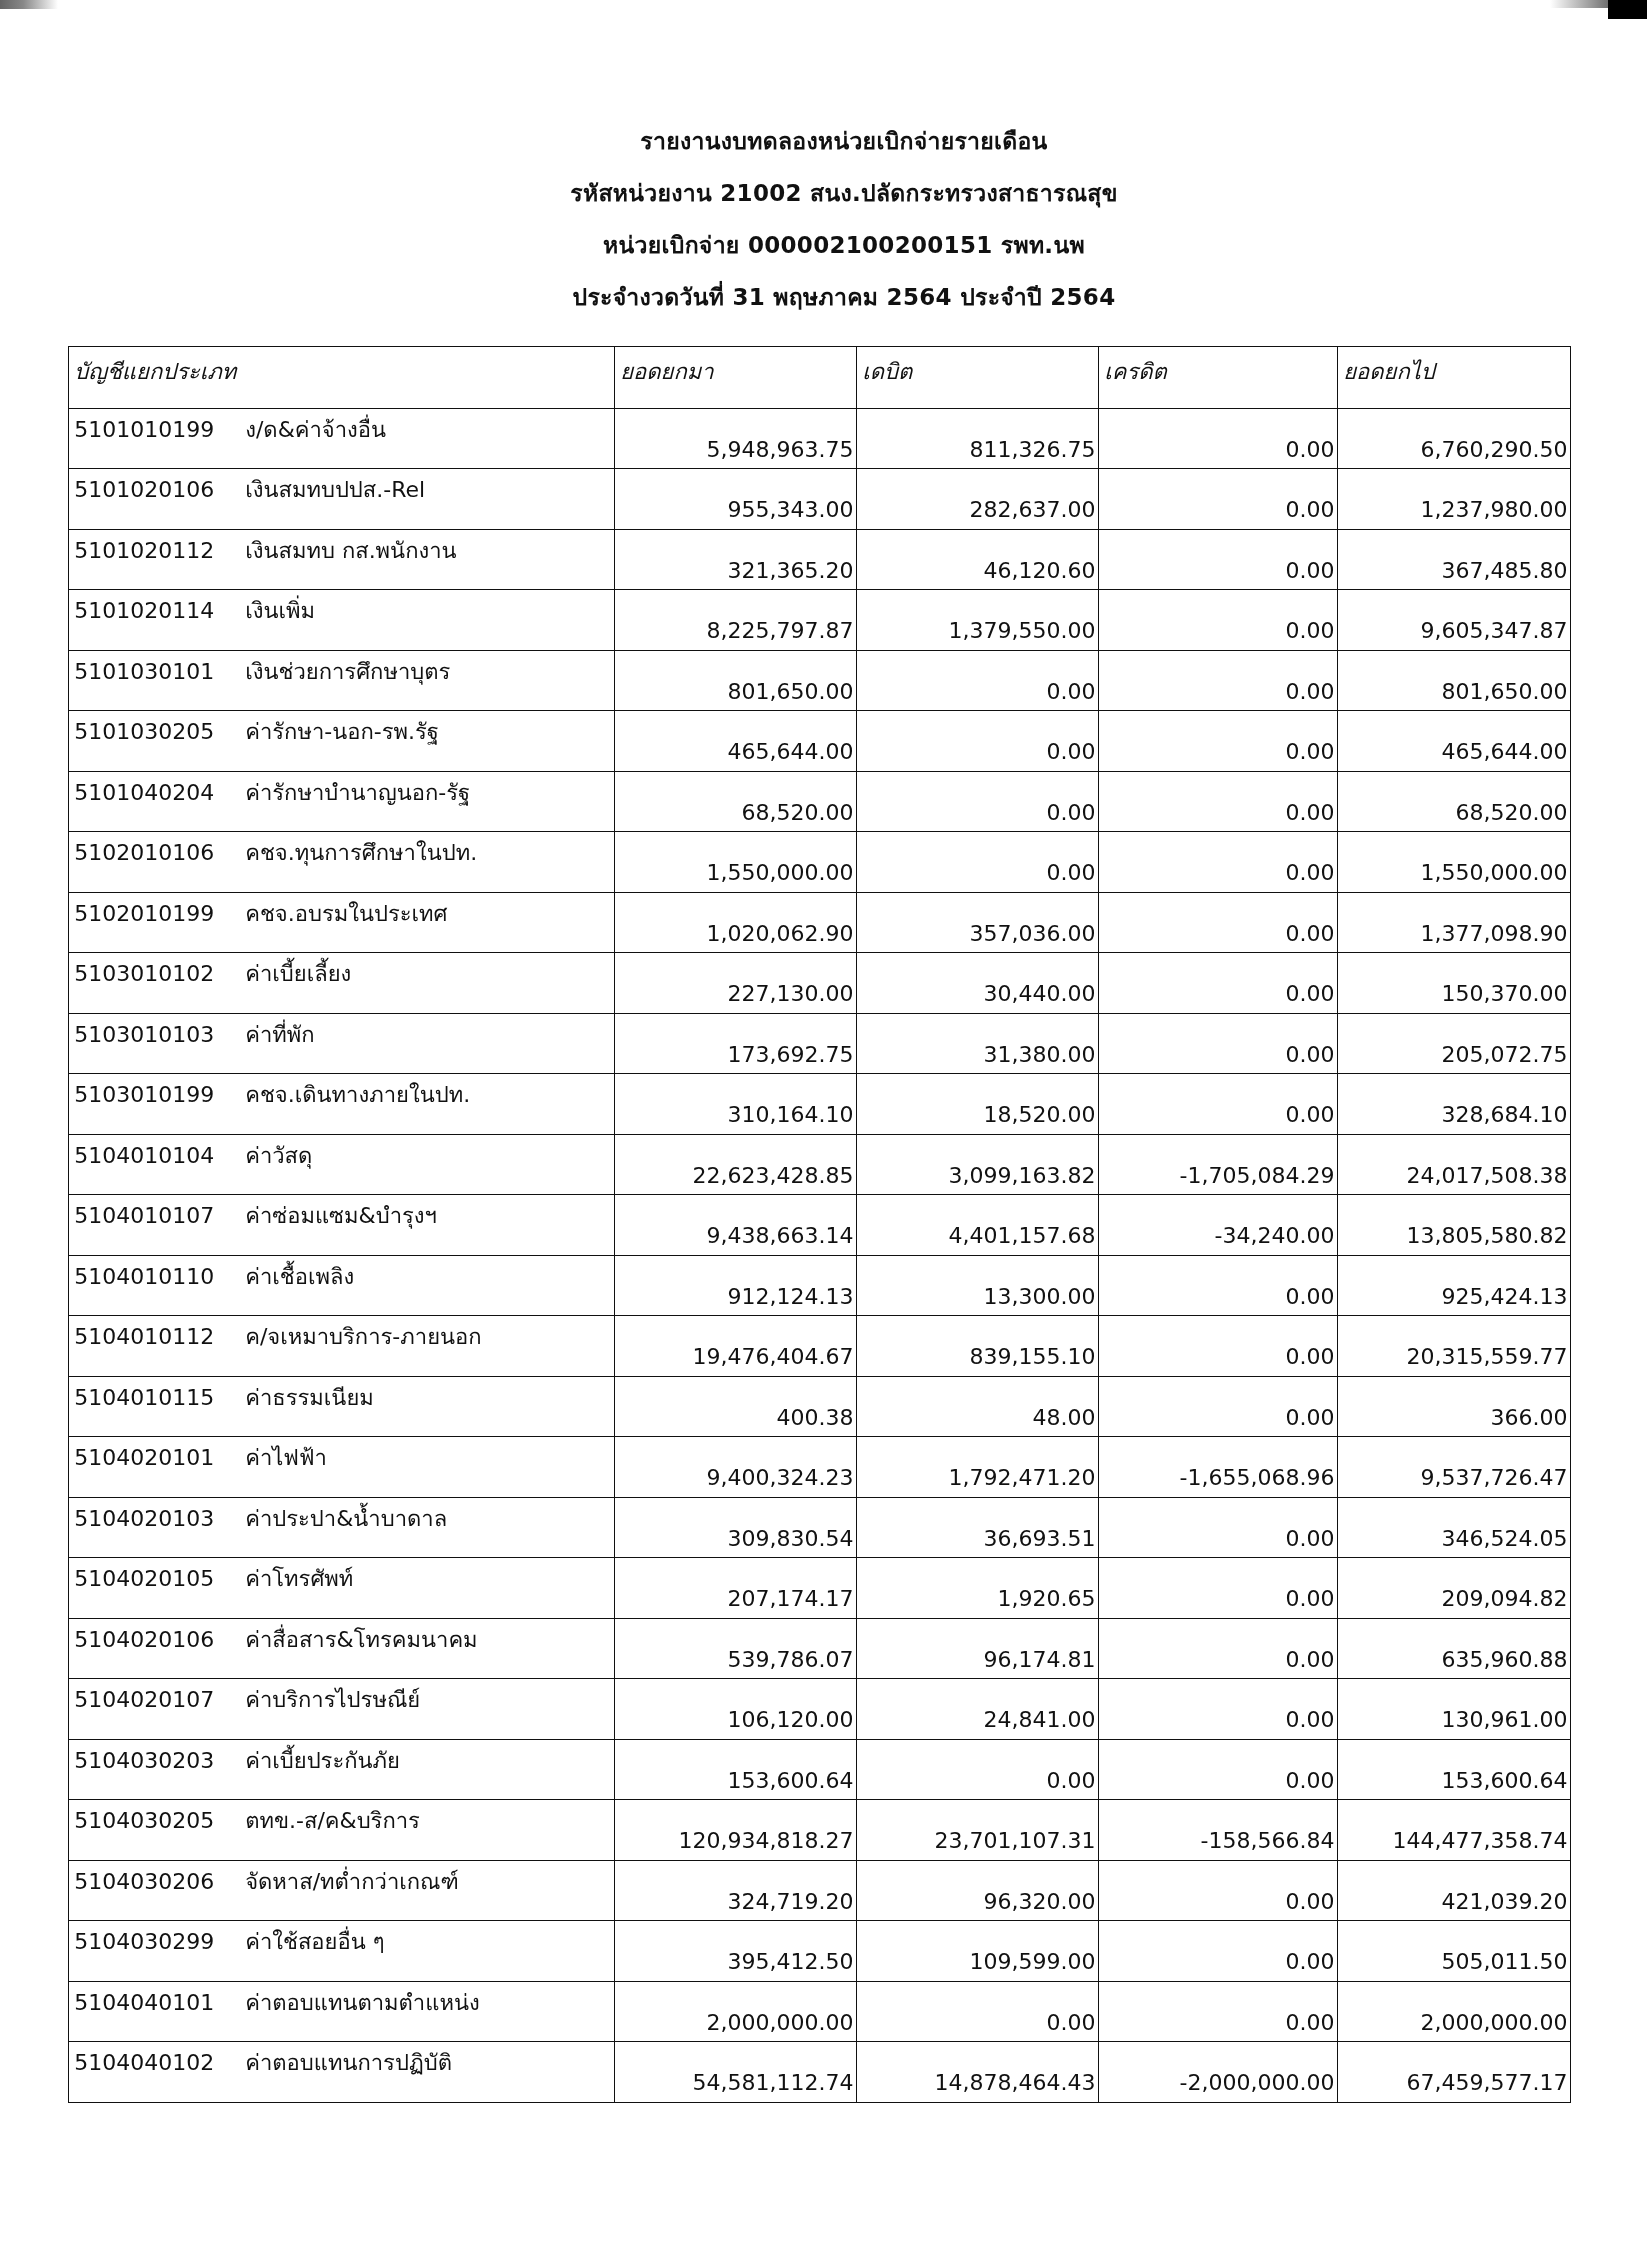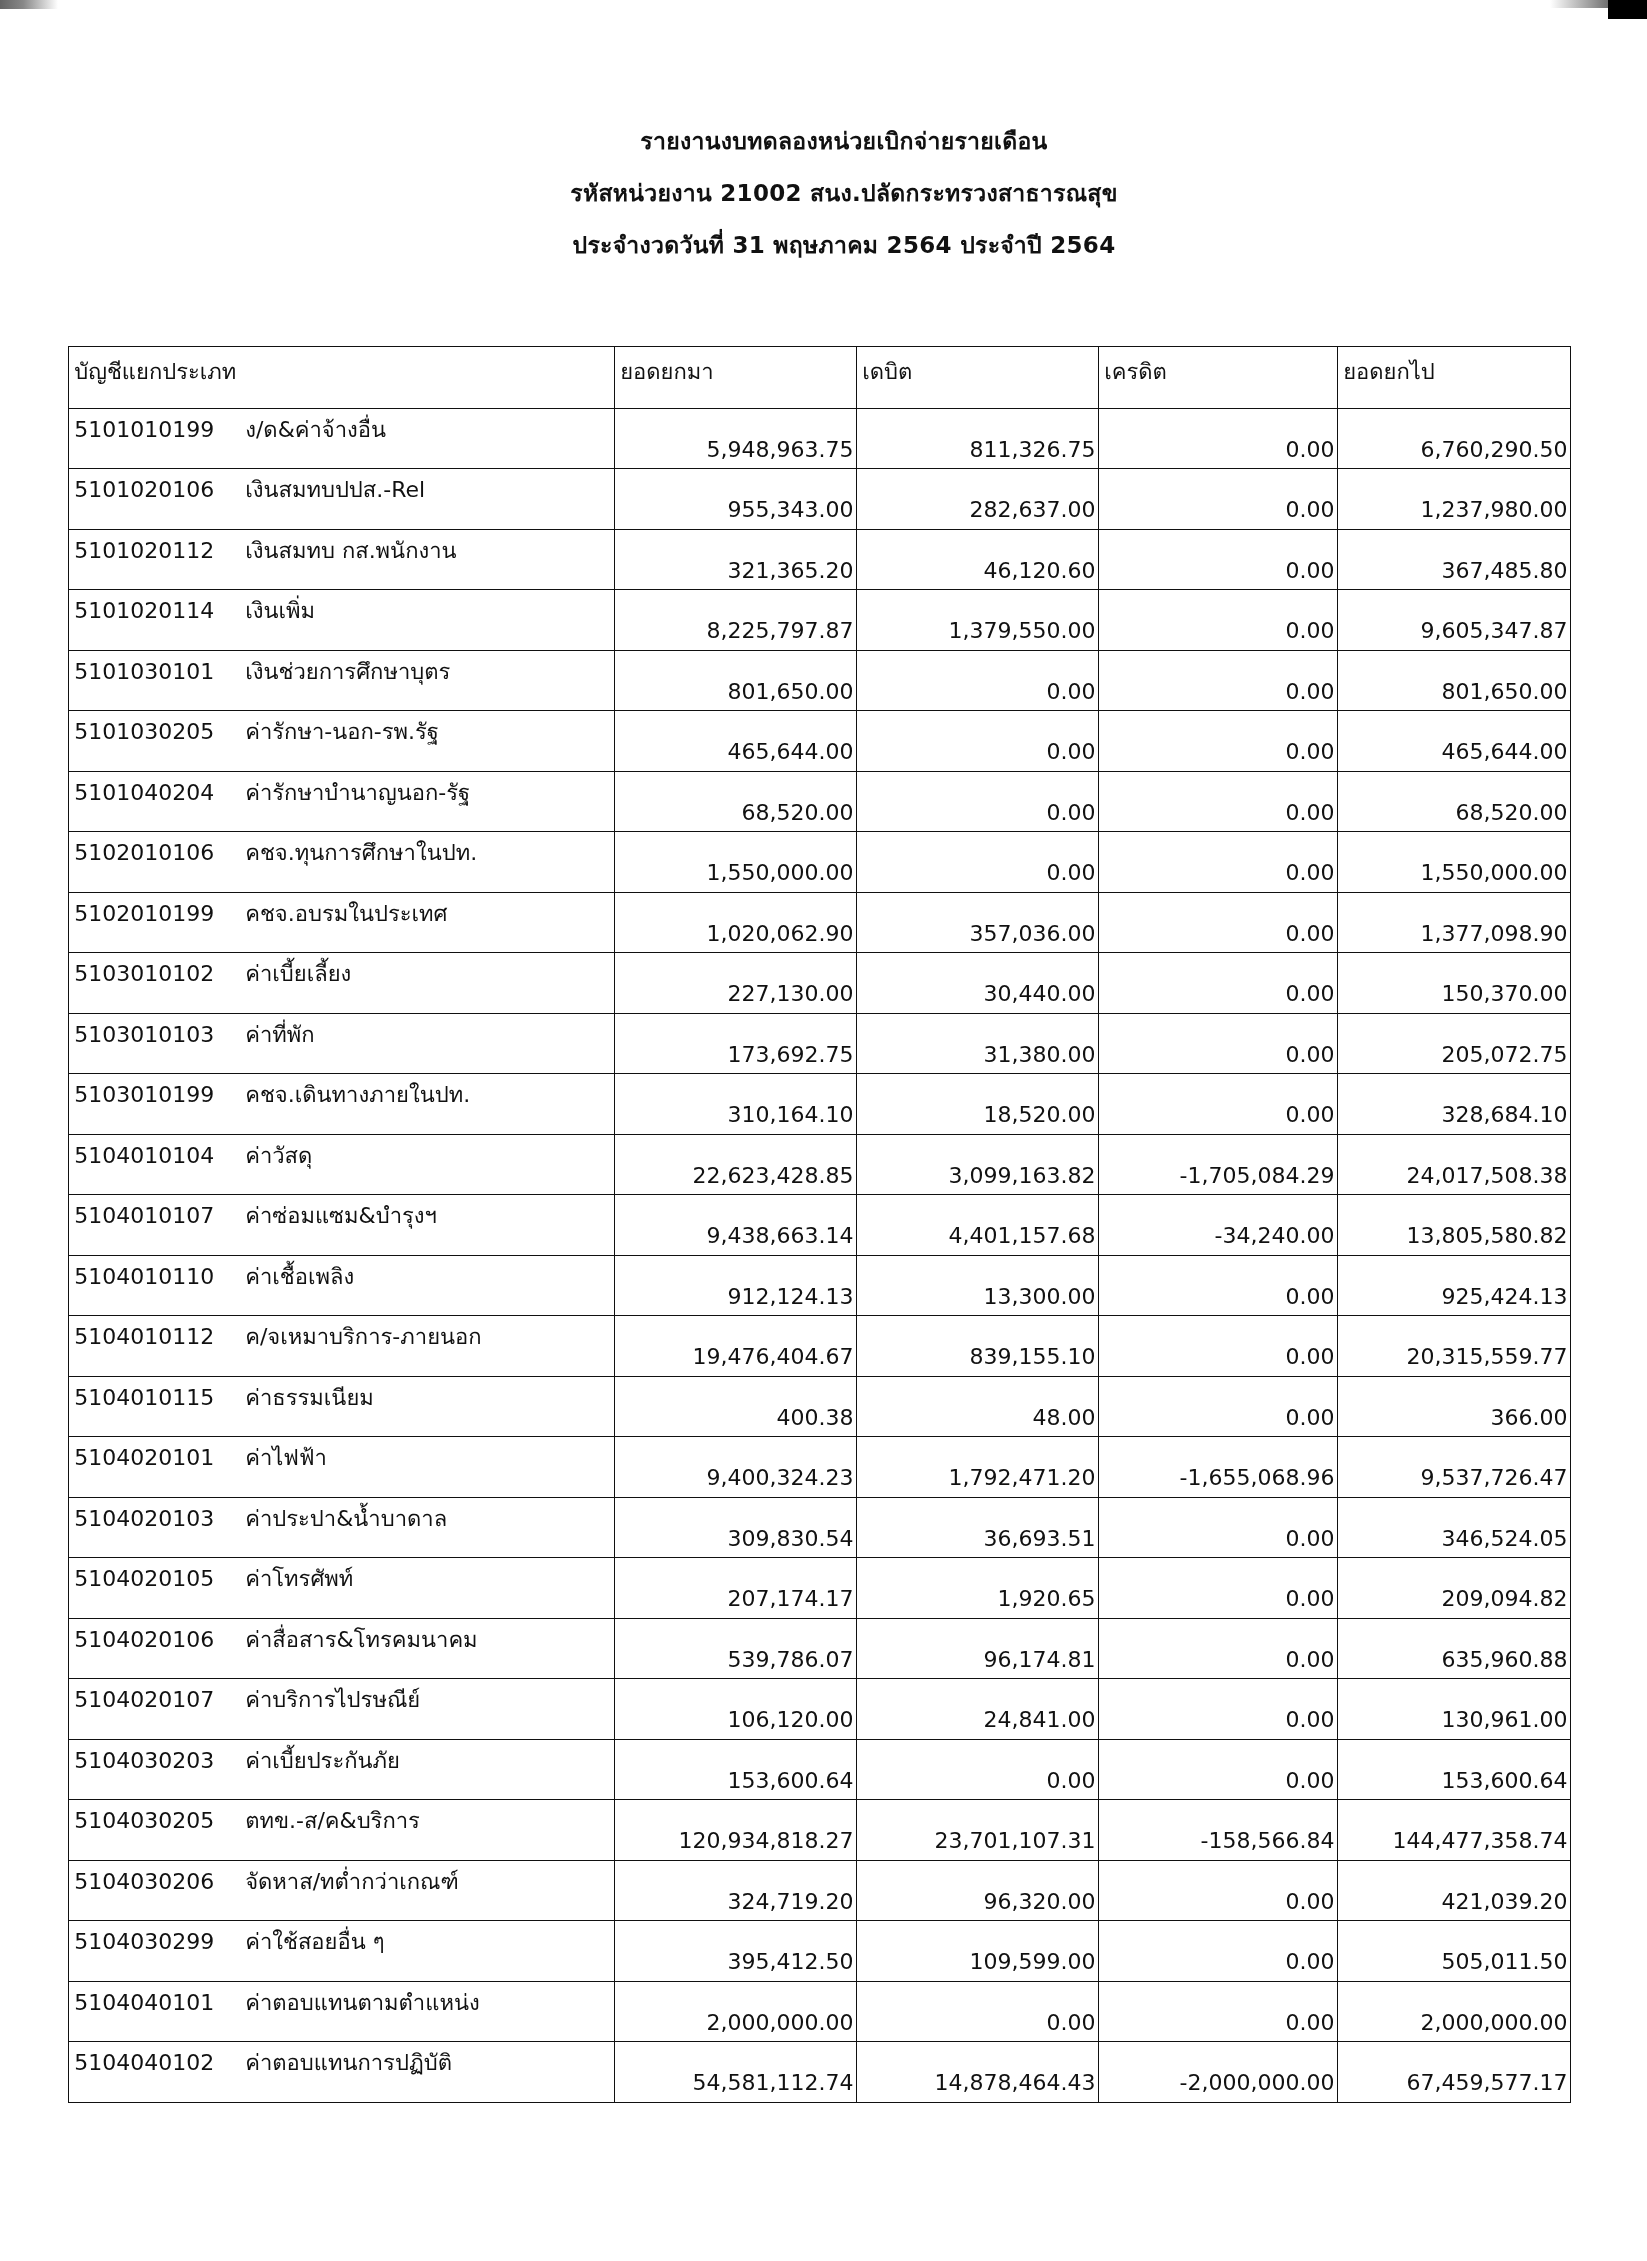--- a/index.html
+++ b/index.html
@@ -66,20 +66,21 @@
       vertical-align: middle;
       white-space: nowrap;
       overflow: hidden;
     }
     .ledger th {
       font-weight: normal;
       text-align: left;
       height: 54px;
       vertical-align: top;
       padding-top: 6.5px;
+      font-style: italic;
     }
     .ledger td.num {
       text-align: right;
       vertical-align: bottom;
       padding-bottom: 6.5px;
       padding-right: 2.6px;
     }
     .ledger td.account {
       vertical-align: top;
       padding-top: 3px;
@@ -100,20 +101,21 @@
 </head>
 <body>
 
 <div class="scan-corner-left"></div>
 <div class="scan-corner-right2"></div>
 <div class="scan-corner-right"></div>
 
 <div class="header-block">
   <div class="header-line">รายงานงบทดลองหน่วยเบิกจ่ายรายเดือน</div>
   <div class="header-line">รหัสหน่วยงาน 21002 สนง.ปลัดกระทรวงสาธารณสุข</div>
+  <div class="header-line">หน่วยเบิกจ่าย 000002100200151 รพท.นพ</div>
   <div class="header-line">ประจำงวดวันที่ 31 พฤษภาคม 2564 ประจำปี 2564</div>
 </div>
 
 <table class="ledger">
   <colgroup>
     <col class="c1">
       <col class="c2">
       <col class="c3">
       <col class="c4">
       <col class="c5">

